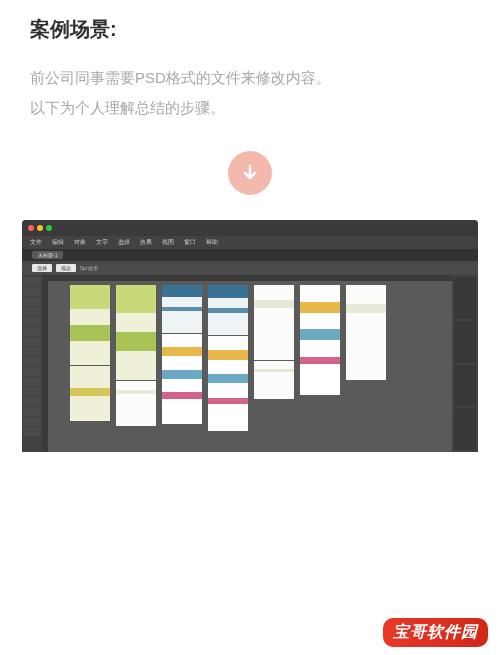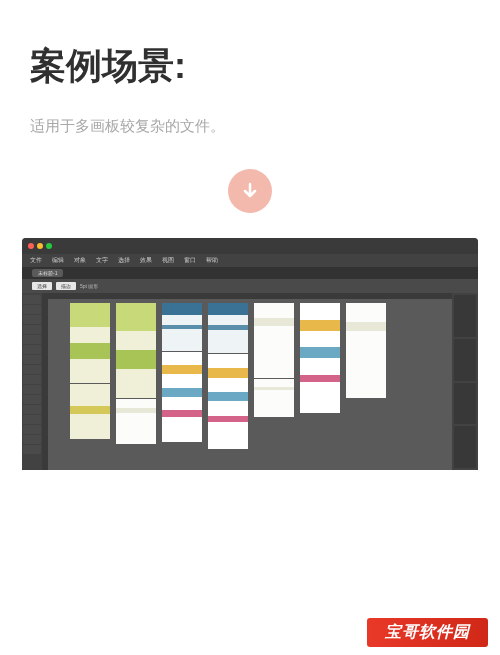--- a/index.html
+++ b/index.html
@@ -1,17 +1,17 @@
 <!DOCTYPE html>
 <html><head>
 <meta charset="utf-8">
 <style>
 *{margin:0;padding:0;box-sizing:border-box}
 body{width:500px;height:655px;background:#fff;font-family:"PingFang SC","Microsoft YaHei",sans-serif;position:relative;overflow:hidden}
-.title{font-size:36px;font-weight:600;color:#303030;padding:42px 30px 20px}
+.title{font-size:20px;font-weight:600;color:#303030;padding:16px 30px 20px}
 .desc{padding:0 30px;color:#a8a8a8;font-size:15px;line-height:2.0}
 .arrow-wrap{display:flex;justify-content:center;margin:28px 0 25px}
 .arrow{width:44px;height:44px;background:#f4b9ad;border-radius:50%;display:flex;align-items:center;justify-content:center}
 .app{margin:0 22px;height:232px;background:#535353;border-radius:4px 4px 0 0;overflow:hidden;position:relative}
 .titlebar{height:16px;background:#3a3a3a;display:flex;align-items:center;padding:0 6px;gap:3px}
 .dot{width:6px;height:6px;border-radius:50%}
 .r{background:#ff5f57}.y{background:#febc2e}.g{background:#28c840}
 .menubar{height:13px;background:#424242;display:flex;gap:10px;padding:0 8px;align-items:center}
 .menubar span{color:#ccc;font-size:6px}
 .tabbar{height:12px;background:#323232;display:flex;align-items:center;padding:0 10px}
@@ -28,29 +28,30 @@
 .artboards{position:absolute;top:10px;left:28px;right:28px;bottom:8px;display:flex;gap:6px;align-items:flex-start}
 .col{display:flex;flex-direction:column;gap:1px}
 .ab{width:40px;background:#f0f0e8}
 .ab.green{background:linear-gradient(#c8d979 0%,#c8d979 30%,#f0efd8 30%,#f0efd8 50%,#a8c456 50%,#a8c456 70%,#f0efd8 70%)}
 .ab.blue{background:linear-gradient(#3a7296 0%,#3a7296 25%,#eef3f5 25%,#eef3f5 45%,#5a8fac 45%,#5a8fac 55%,#eef3f5 55%)}
 .ab.mix{background:linear-gradient(#fff 0%,#fff 15%,#e8b84a 15%,#e8b84a 25%,#fff 25%,#fff 40%,#6aa8c4 40%,#6aa8c4 50%,#fff 50%,#fff 65%,#d4638a 65%,#d4638a 72%,#fff 72%)}
 .ab.lite{background:linear-gradient(#fcfcfa 0%,#fcfcfa 20%,#e8e8d8 20%,#e8e8d8 30%,#fcfcfa 30%)}
 .ab.ylo{background:linear-gradient(#f0efd8 0%,#f0efd8 40%,#d4c858 40%,#d4c858 55%,#f0efd8 55%)}
 .panels{width:26px;background:#424242;display:flex;flex-direction:column;gap:2px;padding:2px}
 .pnl{flex:1;background:#383838;border-radius:1px}
-.watermark{position:absolute;bottom:8px;right:12px;background:linear-gradient(90deg,#e83828,#d02818);color:#fff;font-size:16px;font-weight:bold;padding:4px 18px;border-radius:3px;font-style:italic;letter-spacing:1px}
+.watermark{position:absolute;bottom:8px;right:12px;background:linear-gradient(90deg,#e83828,#d02818);color:#fff;font-size:16px;font-weight:bold;padding:4px 10px;border-radius:10px;font-style:italic;letter-spacing:1px}
 </style>
 </head>
 <body>
 
 <div class="title">案例场景:</div>
 
 <div class="desc">
-  <p>适用于多画板较复杂的文件。</p>
+  <p>前公司同事需要PSD格式的文件来修改内容。</p>
+  <p>以下为个人理解总结的步骤。</p>
 </div>
 
 <div class="arrow-wrap">
   <div class="arrow">
     <svg width="20" height="20" viewBox="0 0 20 20">
         <path d="M10 3 L10 14 M5 10 L10 15 L15 10" stroke="#fff" stroke-width="2.5" fill="none" stroke-linecap="round" stroke-linejoin="round"></path>
       </svg>
   </div>
 </div>
 

